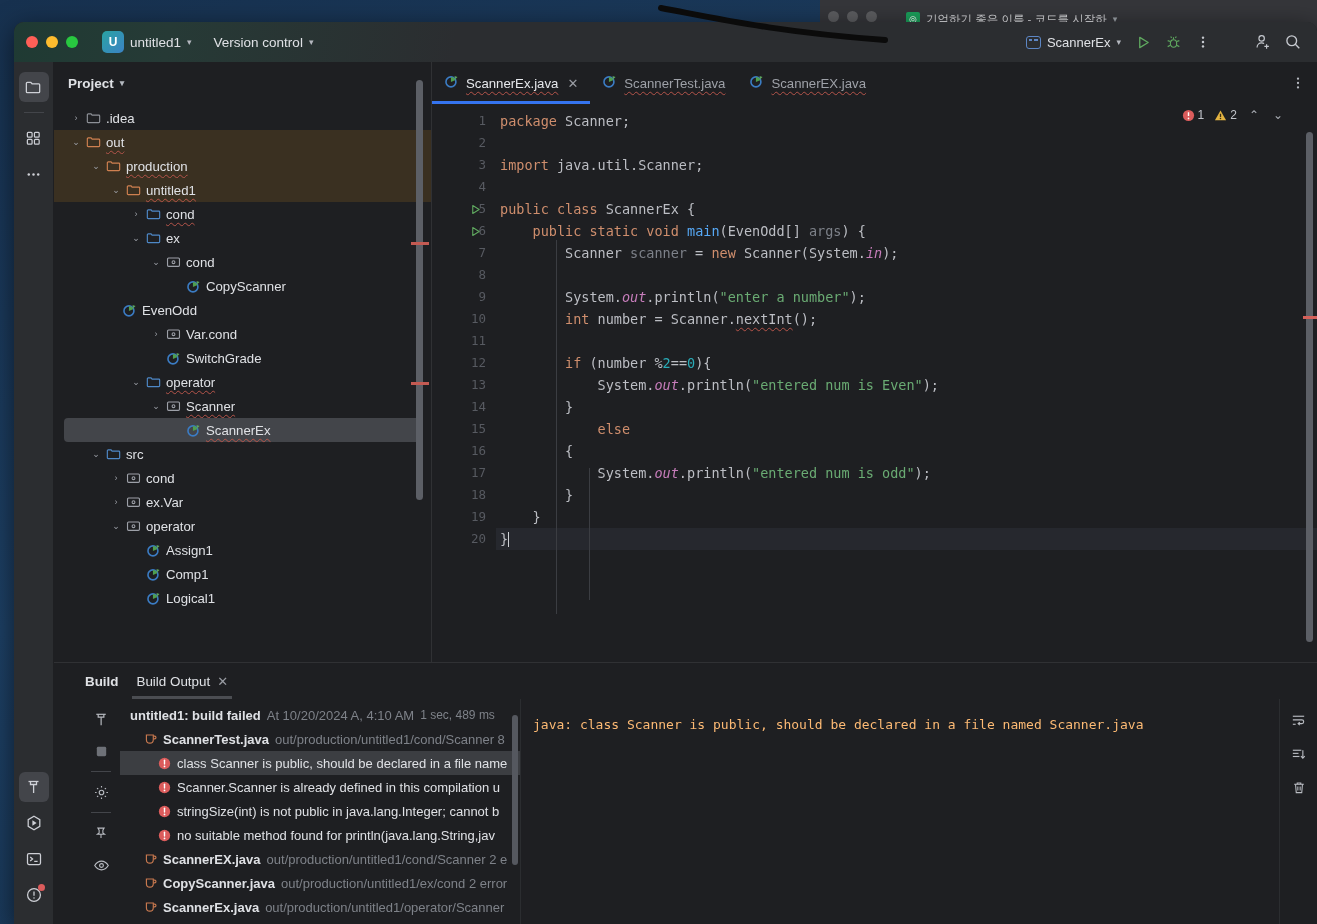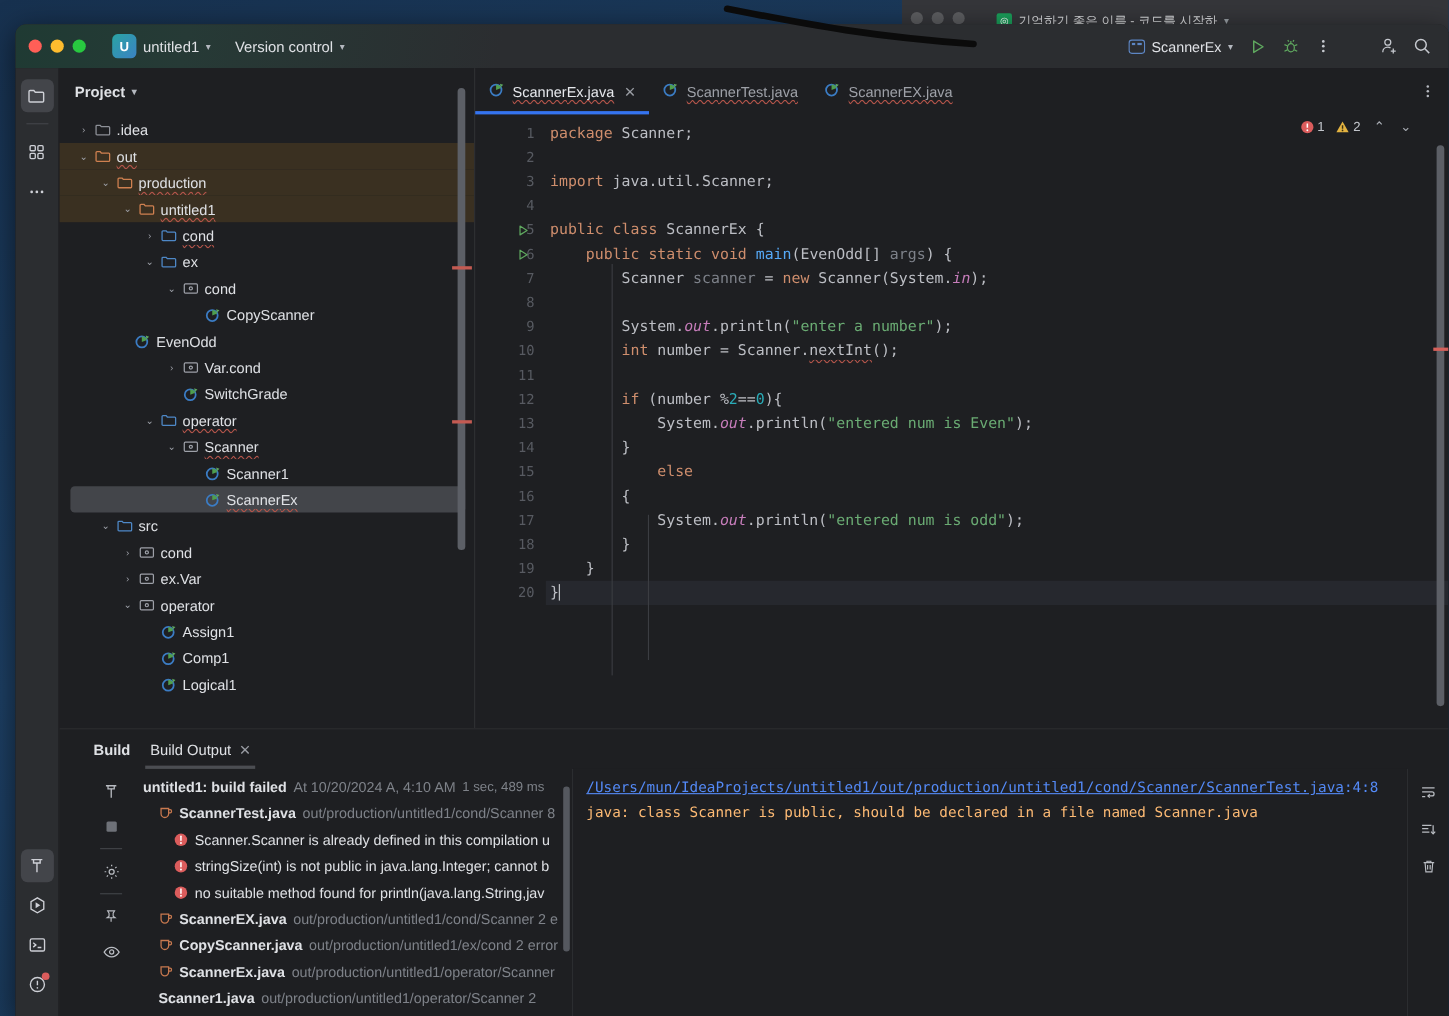--- a/index.html
+++ b/index.html
@@ -409,31 +409,20 @@
                 </div>
                 <div class="trow" style="padding-left: 94px;">
                   <span class="tw">⌄</span>
                   <span class="ti">
                     <svg width="15" height="14" viewBox="0 0 16 15" fill="none" stroke="#9da0a8" stroke-width="1.2">
                       <rect x="1.6" y="3.2" width="12.8" height="9" rx="1.1"></rect>
                       <circle cx="8" cy="7.7" r="1.5"></circle>
                     </svg>
                   </span>
                   <span class="sq">Scanner</span>
-                </div>
-                <div class="trow" style="padding-left: 114px;">
-                  <span class="tw empty">›</span>
-                  <span class="ti">
-                    <svg width="15" height="15" viewBox="0 0 16 16">
-                      <circle cx="7.4" cy="8.4" r="5.3" fill="none" stroke="#3b7cc4" stroke-width="1.7"></circle>
-                      <path d="M7.4 8.4 L7.4 3.1 A5.3 5.3 0 0 1 12.3 6.5 Z" fill="#4f9e4f"></path>
-                      <path d="M11.2 2.2 l3.2 1.1 -2.4 2.4 z" fill="#5fa85f"></path>
-                    </svg>
-                  </span>
-                  <span>Scanner1</span>
                 </div>
                 <div class="trow sel" style="padding-left: 104px;">
                   <span class="tw empty">›</span>
                   <span class="ti">
                     <svg width="15" height="15" viewBox="0 0 16 16">
                       <circle cx="7.4" cy="8.4" r="5.3" fill="none" stroke="#3b7cc4" stroke-width="1.7"></circle>
                       <path d="M7.4 8.4 L7.4 3.1 A5.3 5.3 0 0 1 12.3 6.5 Z" fill="#4f9e4f"></path>
                       <path d="M11.2 2.2 l3.2 1.1 -2.4 2.4 z" fill="#5fa85f"></path>
                     </svg>
                   </span>
@@ -689,20 +678,30 @@
                   <span class="meta" style="font-size: 12px;">1 sec, 489 ms</span>
                 </div>
                 <div class="brow" style="padding-left: 24px;">
                   <span class="java-ico"><svg width="13" height="14" viewBox="0 0 14 15" fill="none" stroke="#c8794f" stroke-width="1.25">
                       <path d="M2.6 3.2 h7.4 v5.1 a3.7 3.7 0 0 1-3.7 3.7 A3.7 3.7 0 0 1 2.6 8.3 Z"></path>
                       <path d="M10.2 4.4 h1.2 a1.5 1.5 0 0 1 0 3 h-1.2"></path>
                     </svg></span>
                   <span style="font-weight: 700;">ScannerTest.java</span>
                   <span class="path">out/production/untitled1/cond/Scanner 8</span>
                 </div>
+                <div class="brow sel" style="padding-left: 38px;">
+                  <span style="display: flex;">
+                    <svg width="13" height="13" viewBox="0 0 14 14">
+                      <circle cx="7" cy="7" r="6.1" fill="#db5c5c"></circle>
+                      <path d="M7 3.5 v4" stroke="#fff" stroke-width="1.5" stroke-linecap="round"></path>
+                      <circle cx="7" cy="10.1" r="0.95" fill="#fff"></circle>
+                    </svg>
+                  </span>
+                  <span>class Scanner is public, should be declared in a file name</span>
+                </div>
                 <div class="brow" style="padding-left: 38px;">
                   <span style="display: flex;">
                     <svg width="13" height="13" viewBox="0 0 14 14">
                       <circle cx="7" cy="7" r="6.1" fill="#db5c5c"></circle>
                       <path d="M7 3.5 v4" stroke="#fff" stroke-width="1.5" stroke-linecap="round"></path>
                       <circle cx="7" cy="10.1" r="0.95" fill="#fff"></circle>
                     </svg>
                   </span>
                   <span>Scanner.Scanner is already defined in this compilation u</span>
                 </div>
@@ -750,23 +749,20 @@
                   <span style="font-weight: 700;">ScannerEx.java</span>
                   <span class="path">out/production/untitled1/operator/Scanner</span>
                 </div>
                 <div class="brow" style="padding-left: 24px;">
                   <span style="font-weight: 700;">Scanner1.java</span>
                   <span class="path">out/production/untitled1/operator/Scanner 2</span>
                 </div>
               </div>
 
             <div class="bdetail">
-              <div>
-                <span class="dlink">/Users/mun/IdeaProjects/untitled1/out/production/untitled1/cond/Scanner/ScannerTest.java</span><span class="dlnum">:4:8</span>
-              </div>
               <div class="derr">java: class Scanner is public, should be declared in a file named Scanner.java</div>
             </div>
 
             <div class="bright">
               <div class="br-ico">
                 <svg width="17" height="17" viewBox="0 0 18 18" stroke="#b9bcc2" stroke-width="1.2" fill="none">
                   <path d="M3 4.5 h12"></path>
                     <path d="M3 8.3 h9.5 a2 2 0 0 1 0 4 h-3.5"></path>
                     <path d="M10.4 10.7 L8.6 12.3 L10.4 13.9"></path>
                     <path d="M3 13 h3"></path>

